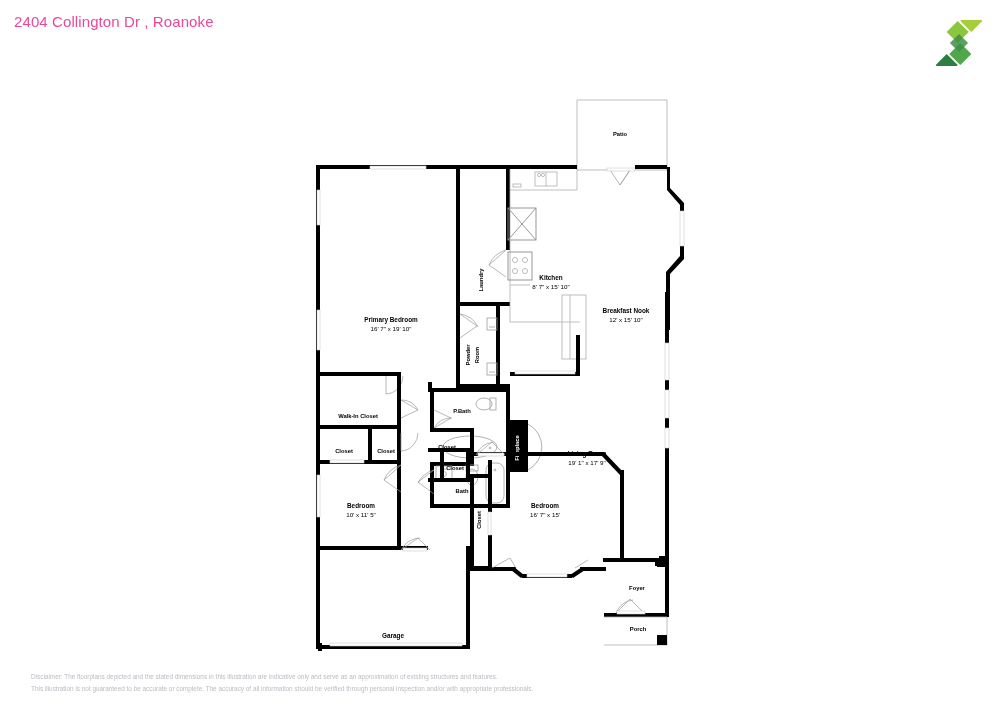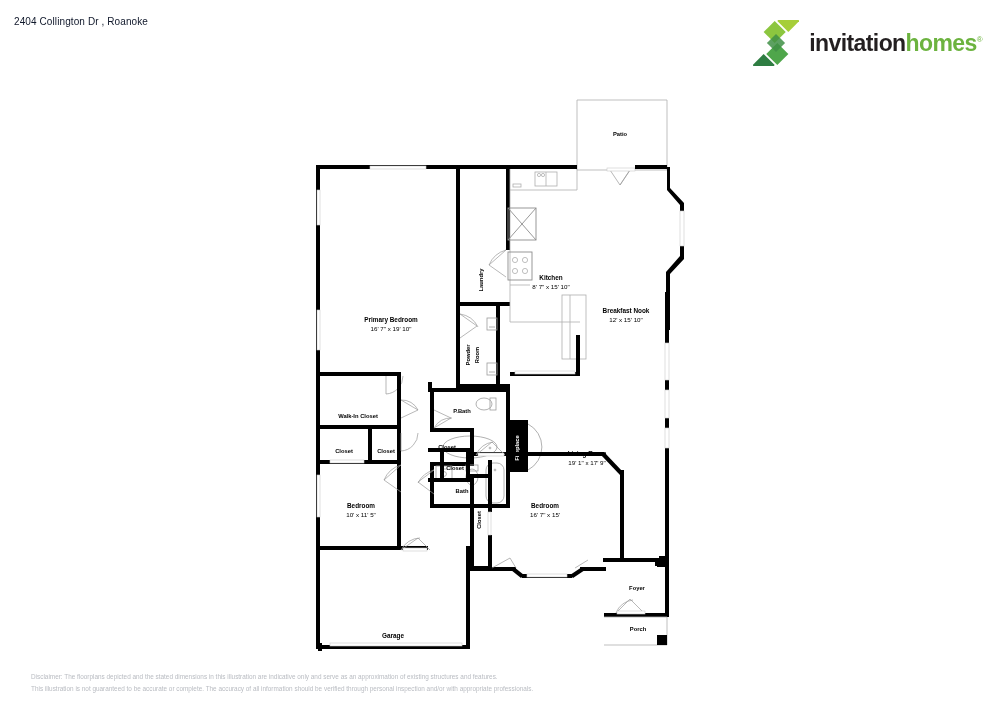--- a/index.html
+++ b/index.html
@@ -25,22 +25,22 @@
   
   #header-title {
     position: absolute;
     left: 14px;
     top: 13px;
     line-height: 18px;
   }
   #header-title .addr,
   #header-title .floor {
     display: block;
-    font-size: 10px;
-    color: #0f172a;
+    font-size: 15px;
+    color: #ec4899;
     letter-spacing: 0.1px;
     white-space: nowrap;
   }
   
   #logo {
     position: absolute;
     right: 18px;
     top: 20px;
     display: flex;
     align-items: center;
@@ -133,21 +133,20 @@
   <div id="logo">
     <svg id="logo-mark" viewBox="0 0 100 100">
       <g transform="translate(50,50)">
         <rect x="-34" y="-34" width="34" height="34" transform="rotate(45) translate(2,-36)" fill="#a6ce39"></rect>
         <rect x="0" y="-34" width="34" height="34" transform="rotate(45) translate(-36,2)" fill="#8cc63f"></rect>
         <rect x="-34" y="0" width="34" height="34" transform="rotate(45) translate(36,-2)" fill="#4fa64b"></rect>
         <rect x="0" y="0" width="34" height="34" transform="rotate(45) translate(-2,36)" fill="#2e7d42"></rect>
         <rect x="-14" y="-14" width="28" height="28" transform="rotate(45)" fill="#3f8f45" opacity="0.85"></rect>
       </g>
     </svg>
-    <div id="logo-word"><span class="w1">invitation</span><span class="w2">homes</span><span class="tm">®</span></div>
   </div>
 
   <div id="plan-wrap">
   <svg id="plan" width="1000" height="580" viewBox="0 0 1000 580">
 
     <g>
       <path class="thin" d="M577,20 L667,20 L667,90 L577,90 Z"></path>
       <text class="rm-name-sm" x="620" y="56">Patio</text>
 
       <path class="door" d="M610,90 L620,105 L630,90"></path>

